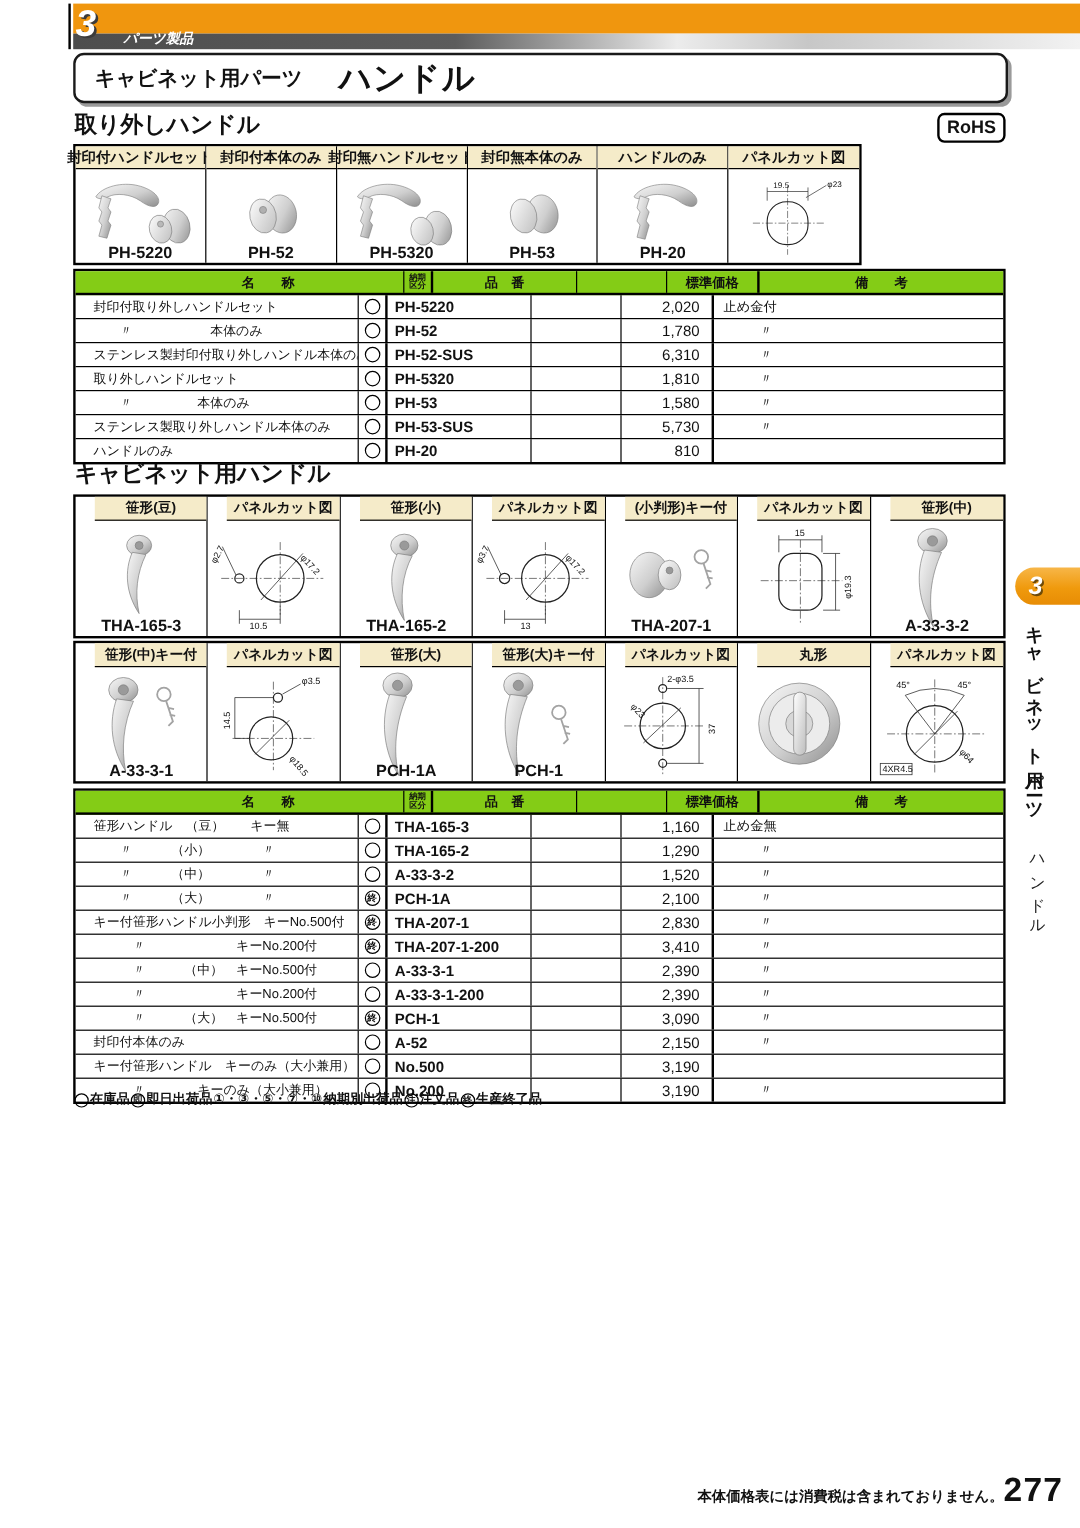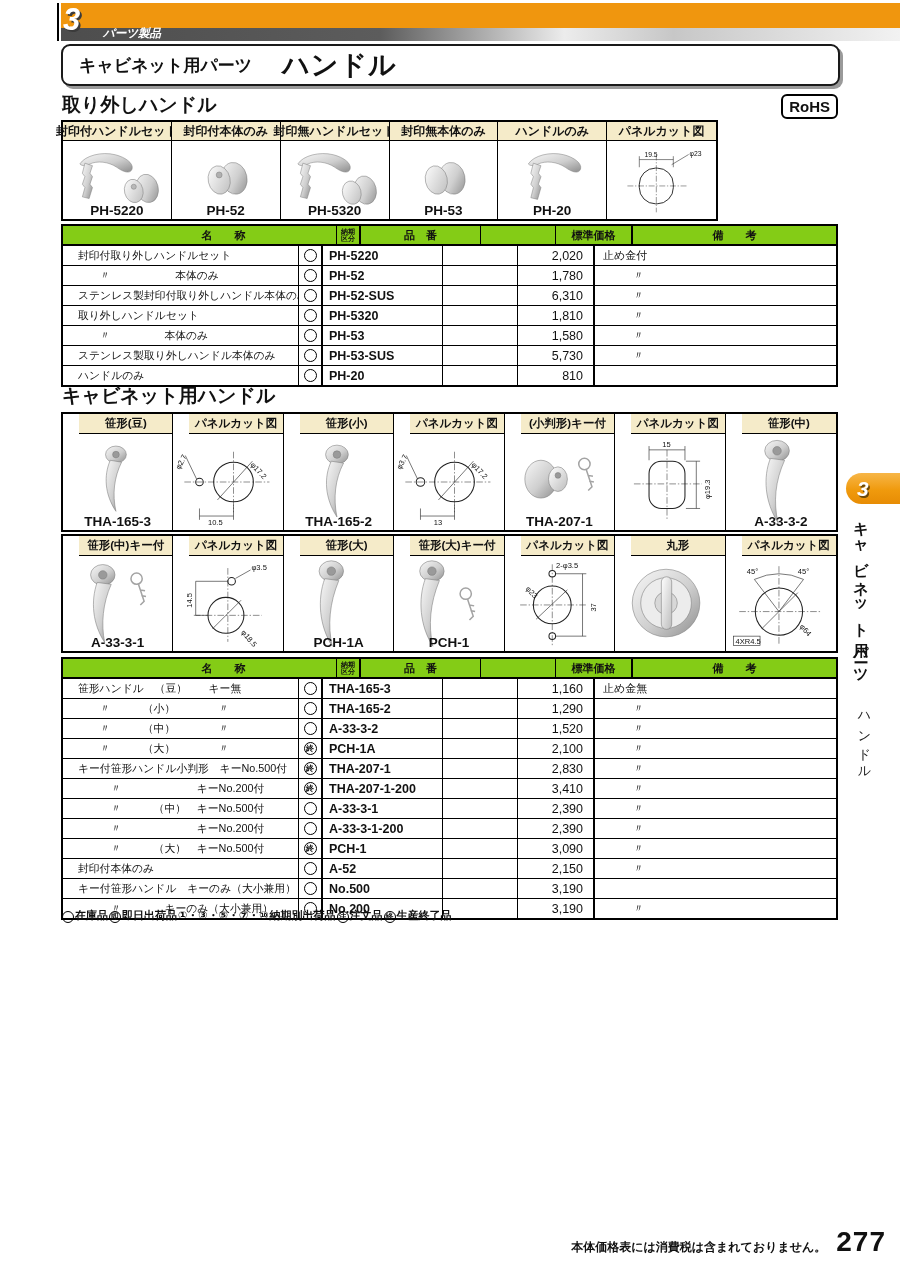--- a/index.html
+++ b/index.html
@@ -73,21 +73,21 @@
   .tc.c-rem{padding-left:8px;}
   .tc.c-rem.ditto{padding-left:38px;}
   .sym{width:13px;height:13px;border:1.3px solid #000;border-radius:50%;display:inline-flex;
     align-items:center;justify-content:center;box-sizing:border-box;flex:none;}
   .sym-k{font-size:8px;font-weight:bold;line-height:1;}
 
   
   .legend{left:62px;top:908px;display:flex;align-items:center;font-size:11px;font-weight:bold;gap:1px;}
   .lg-item{display:inline-flex;align-items:flex-end;gap:1px;}
   .lg-sym{width:12px;height:12px;}
-  .footer{right:14px;top:1226px;display:flex;align-items:baseline;gap:10px;}
+  .footer{right:14px;top:1226px;display:flex;align-items:baseline;}
   .footer-note{font-size:12px;font-weight:bold;}
   .page-num{font-size:28px;font-weight:bold;letter-spacing:1px;}
 
   .side-tab{left:846px;top:473px;width:54px;height:31px;border-radius:16px 0 0 16px;
     background:linear-gradient(180deg,#f7b648 0%,#f09a0d 55%,#e78c04 100%);
     color:#fff;font-size:21px;font-weight:bold;font-style:italic;display:flex;align-items:center;
     padding-left:11px;box-sizing:border-box;text-shadow:1.5px 1.5px 0 #6e4a08;}
   .side-cat{left:851px;top:511px;writing-mode:vertical-rl;font-size:15px;font-weight:bold;letter-spacing:3px;}
   .side-sub{left:855px;top:704px;writing-mode:vertical-rl;font-size:13px;letter-spacing:3px;color:#222;}
 </style>

